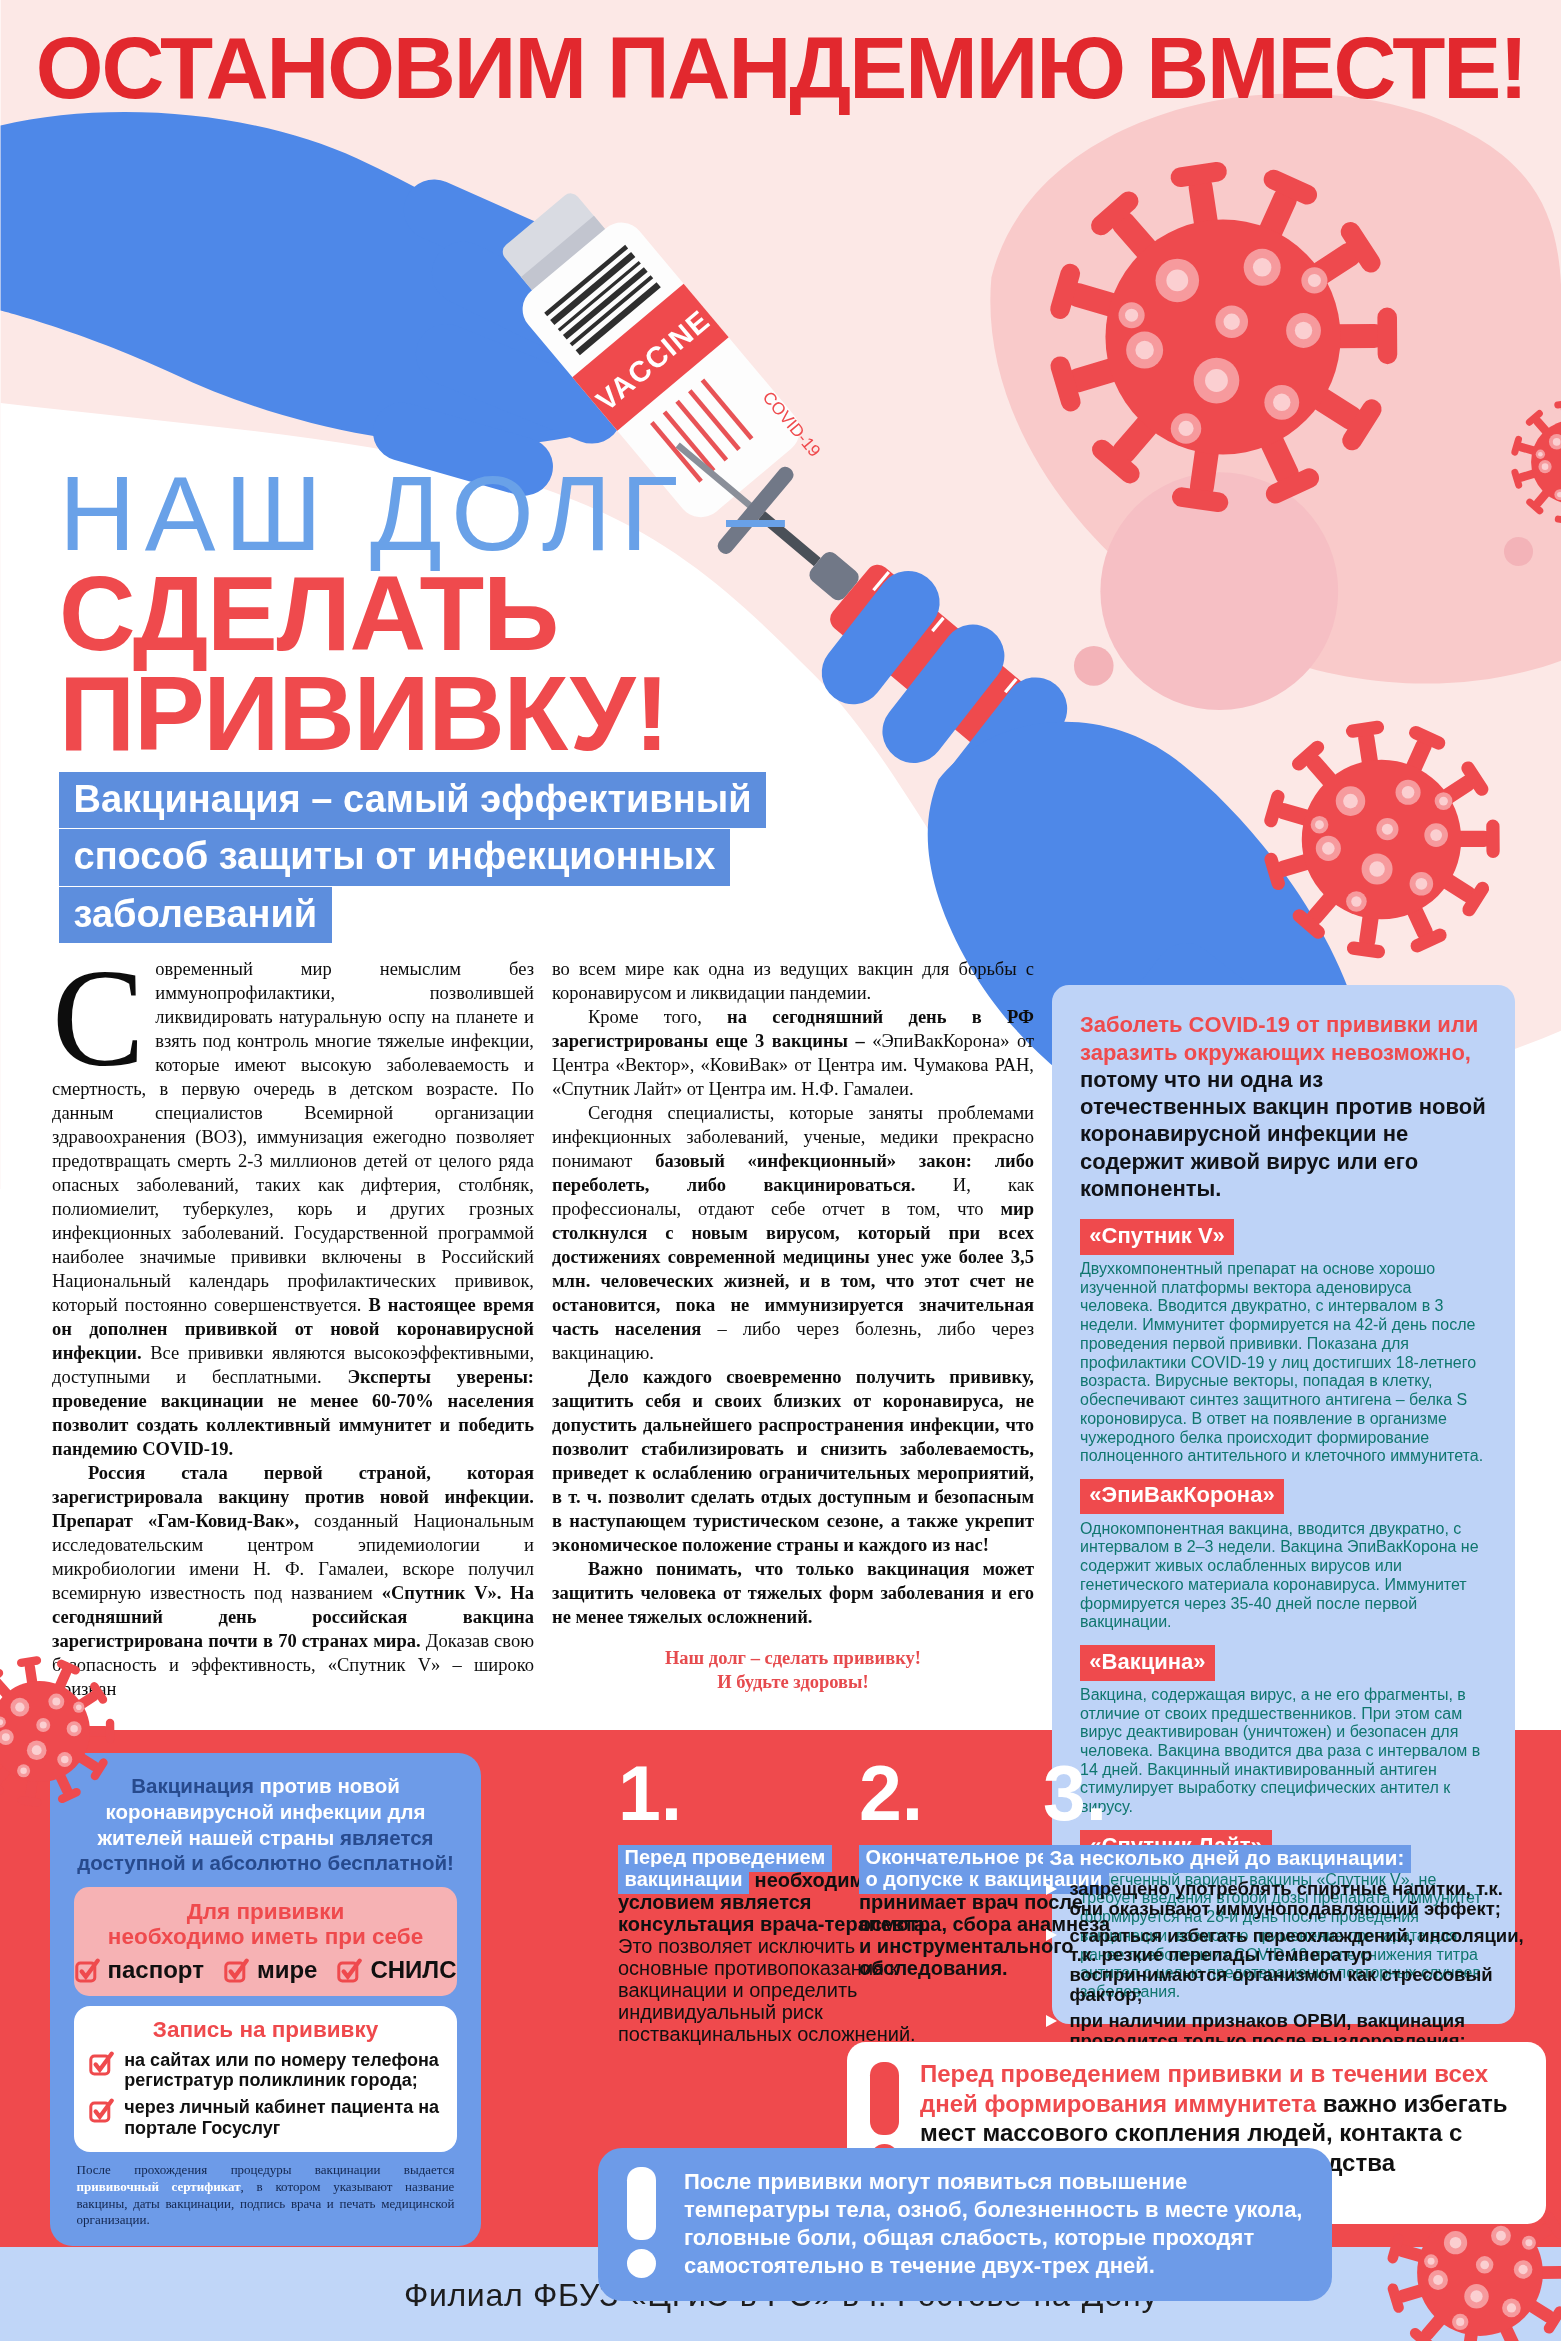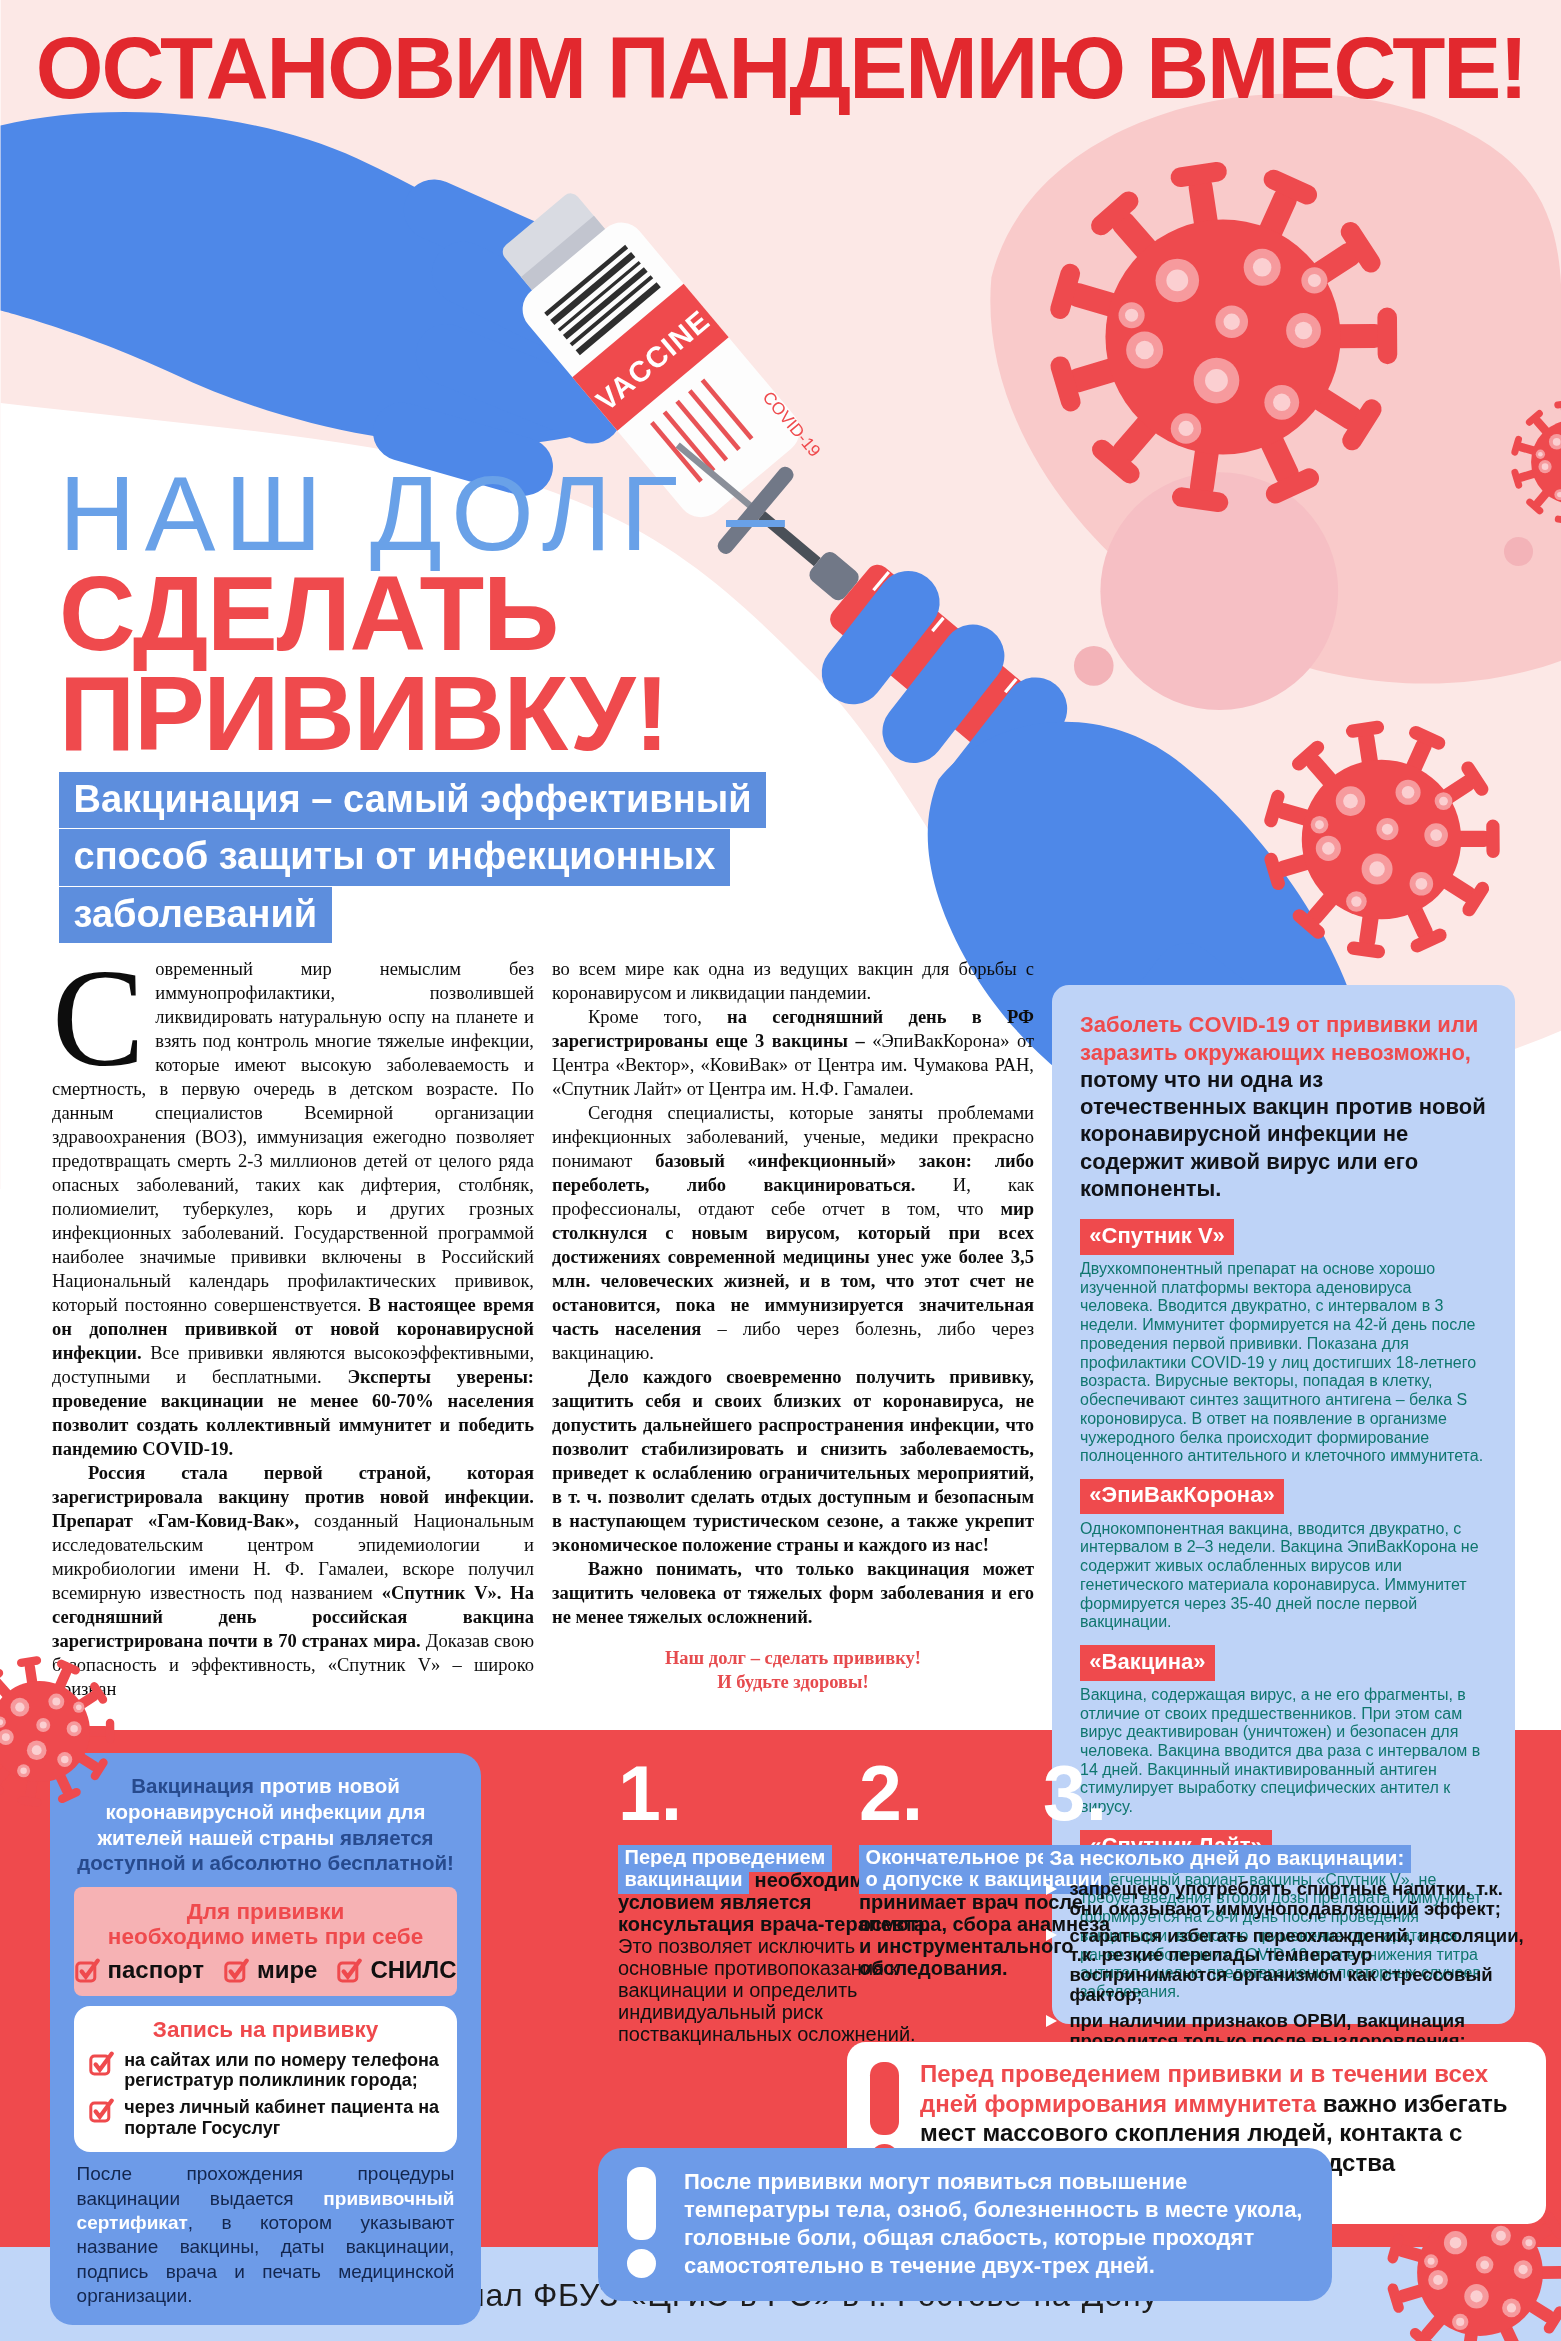--- a/index.html
+++ b/index.html
@@ -41,34 +41,34 @@
   .chip{display:inline-block;background:var(--red);color:#fff;font-weight:bold;
         font-size:22px;line-height:1;padding:5.3px 9.3px 8px;margin:13.2px 0 5.3px;}
   .vax-text{margin:0;font-size:16px;line-height:1.17;color:#0f766e;}
 
   
   .red-band{position:absolute;left:0;top:1730px;width:1562px;height:517px;
             background:var(--red);z-index:2;}
   .info-panel{position:absolute;left:50px;top:1753px;width:431px;z-index:3;
               background:var(--blue);border-radius:22.5px;padding:20px 24px 17px;}
   .ip-heading{margin:0 0 10.6px;text-align:center;font-weight:bold;font-size:20.5px;line-height:1.26;}
-  .pink-box{background:var(--pinkbox);border-radius:8px;padding:12px 10px;margin:0 0 10.6px;}
+  .pink-box{background:var(--pinkbox);border-radius:15px;padding:12px 10px;margin:0 0 10.6px;}
   .pb-title{margin:0 0 6.6px;text-align:center;color:var(--red);font-weight:bold;
             font-size:22.5px;line-height:1.12;}
   .docs-row{display:flex;justify-content:center;align-items:center;gap:20px;
             font-weight:bold;font-size:24px;color:#101010;}
   .doc-item{display:flex;align-items:center;gap:6.6px;}
   .white-box{background:#fff;border-radius:16px;padding:12px 14.5px;margin:0 0 10.6px;}
   .wb-title{margin:0 0 6.6px;text-align:center;color:var(--red);font-weight:bold;
             font-size:22.5px;line-height:1.1;}
   .wb-row{display:flex;gap:9.3px;margin:0 0 6.6px;font-weight:bold;font-size:18px;
           line-height:1.14;color:#101010;}
   .wb-row:last-child{margin-bottom:1.3px;}
   .chk{flex:0 0 auto;width:26.4px;height:26.4px;}
-  .cert{margin:4px 2.6px 0;font-size:19px;line-height:1.28;color:#13264e;text-align:justify;}
+  .cert{margin:4px 2.6px 0;font-size:13px;line-height:1.28;color:#13264e;text-align:justify;font-family:Liberation Serif, serif;}
 
   
   .step{position:absolute;z-index:3;color:#101010;}
   .step-num{margin:0 0 14.5px;color:#fff;font-weight:bold;font-size:77px;line-height:1;}
   .step-body{margin:0;font-weight:bold;font-size:20px;line-height:1.1;}
   .step1{left:618px;top:1755px;width:314px;}
   .step2{left:859px;top:1755px;width:259px;}
   .step3{left:1043px;top:1755px;width:492px;}
   .step3-head{margin:0 0 9.3px;font-size:20.5px;line-height:1.15;font-weight:bold;}
   .step3 ul{margin:0;padding:0;list-style:none;}

